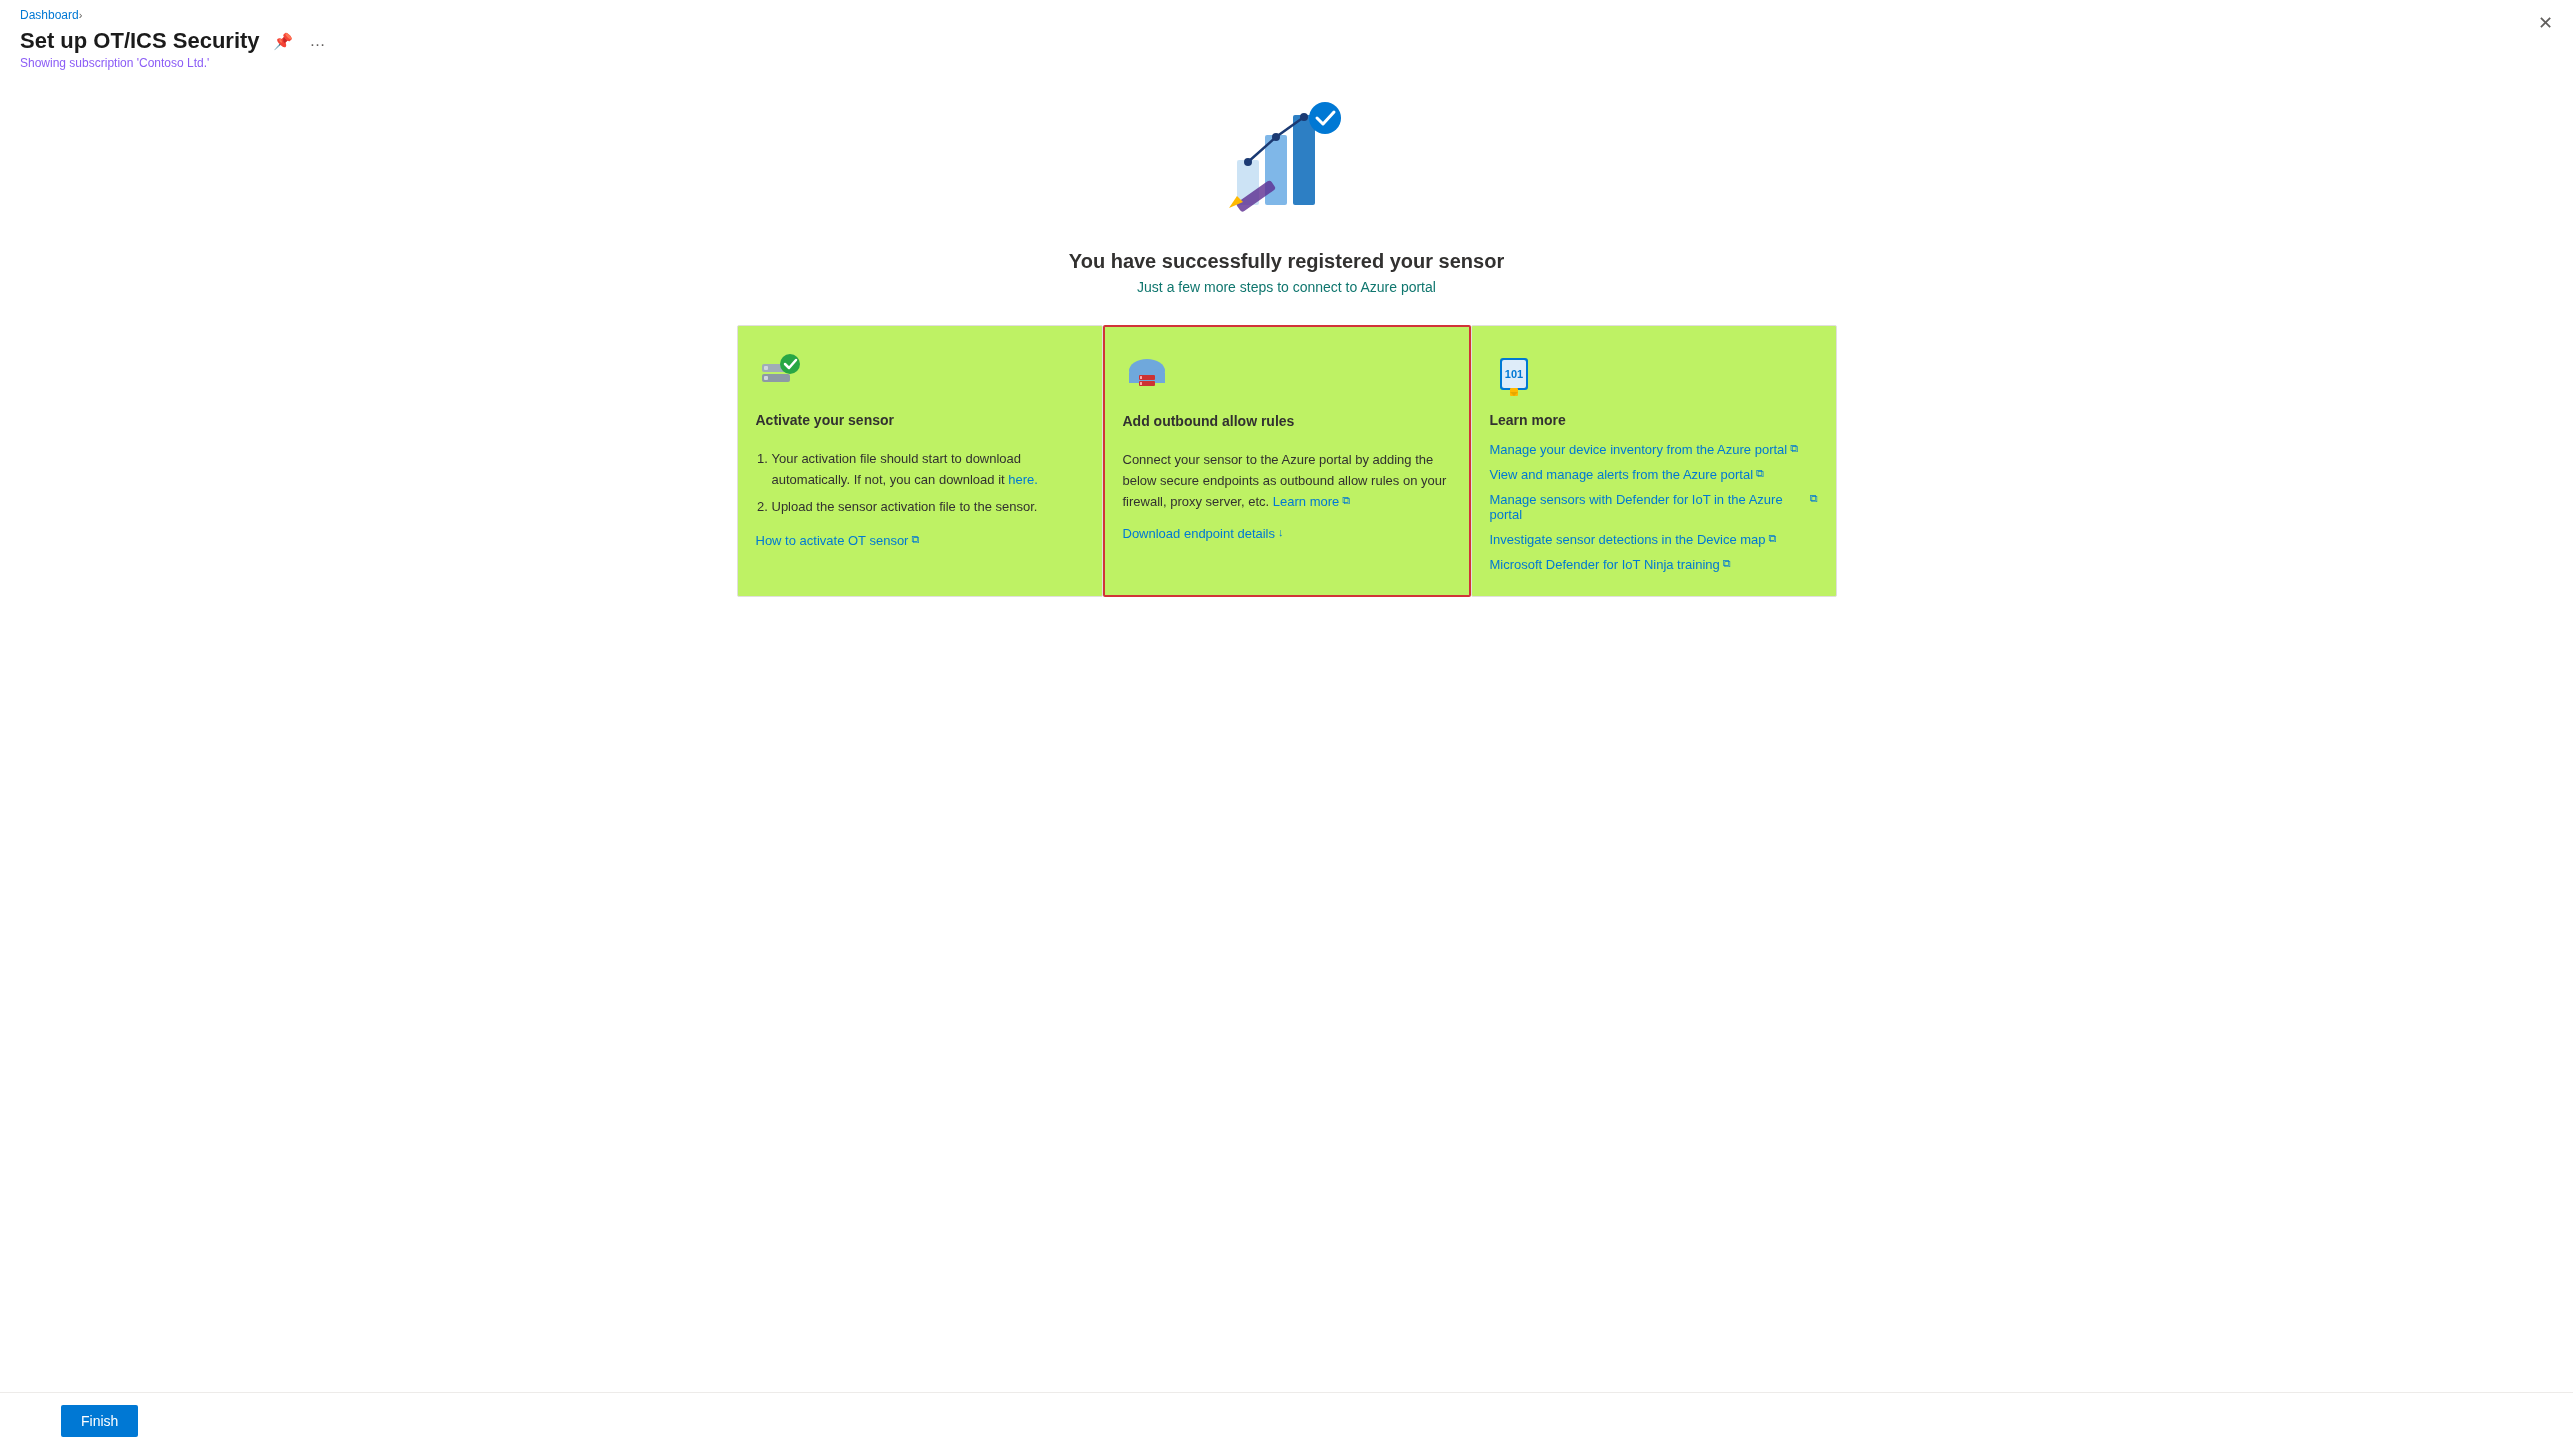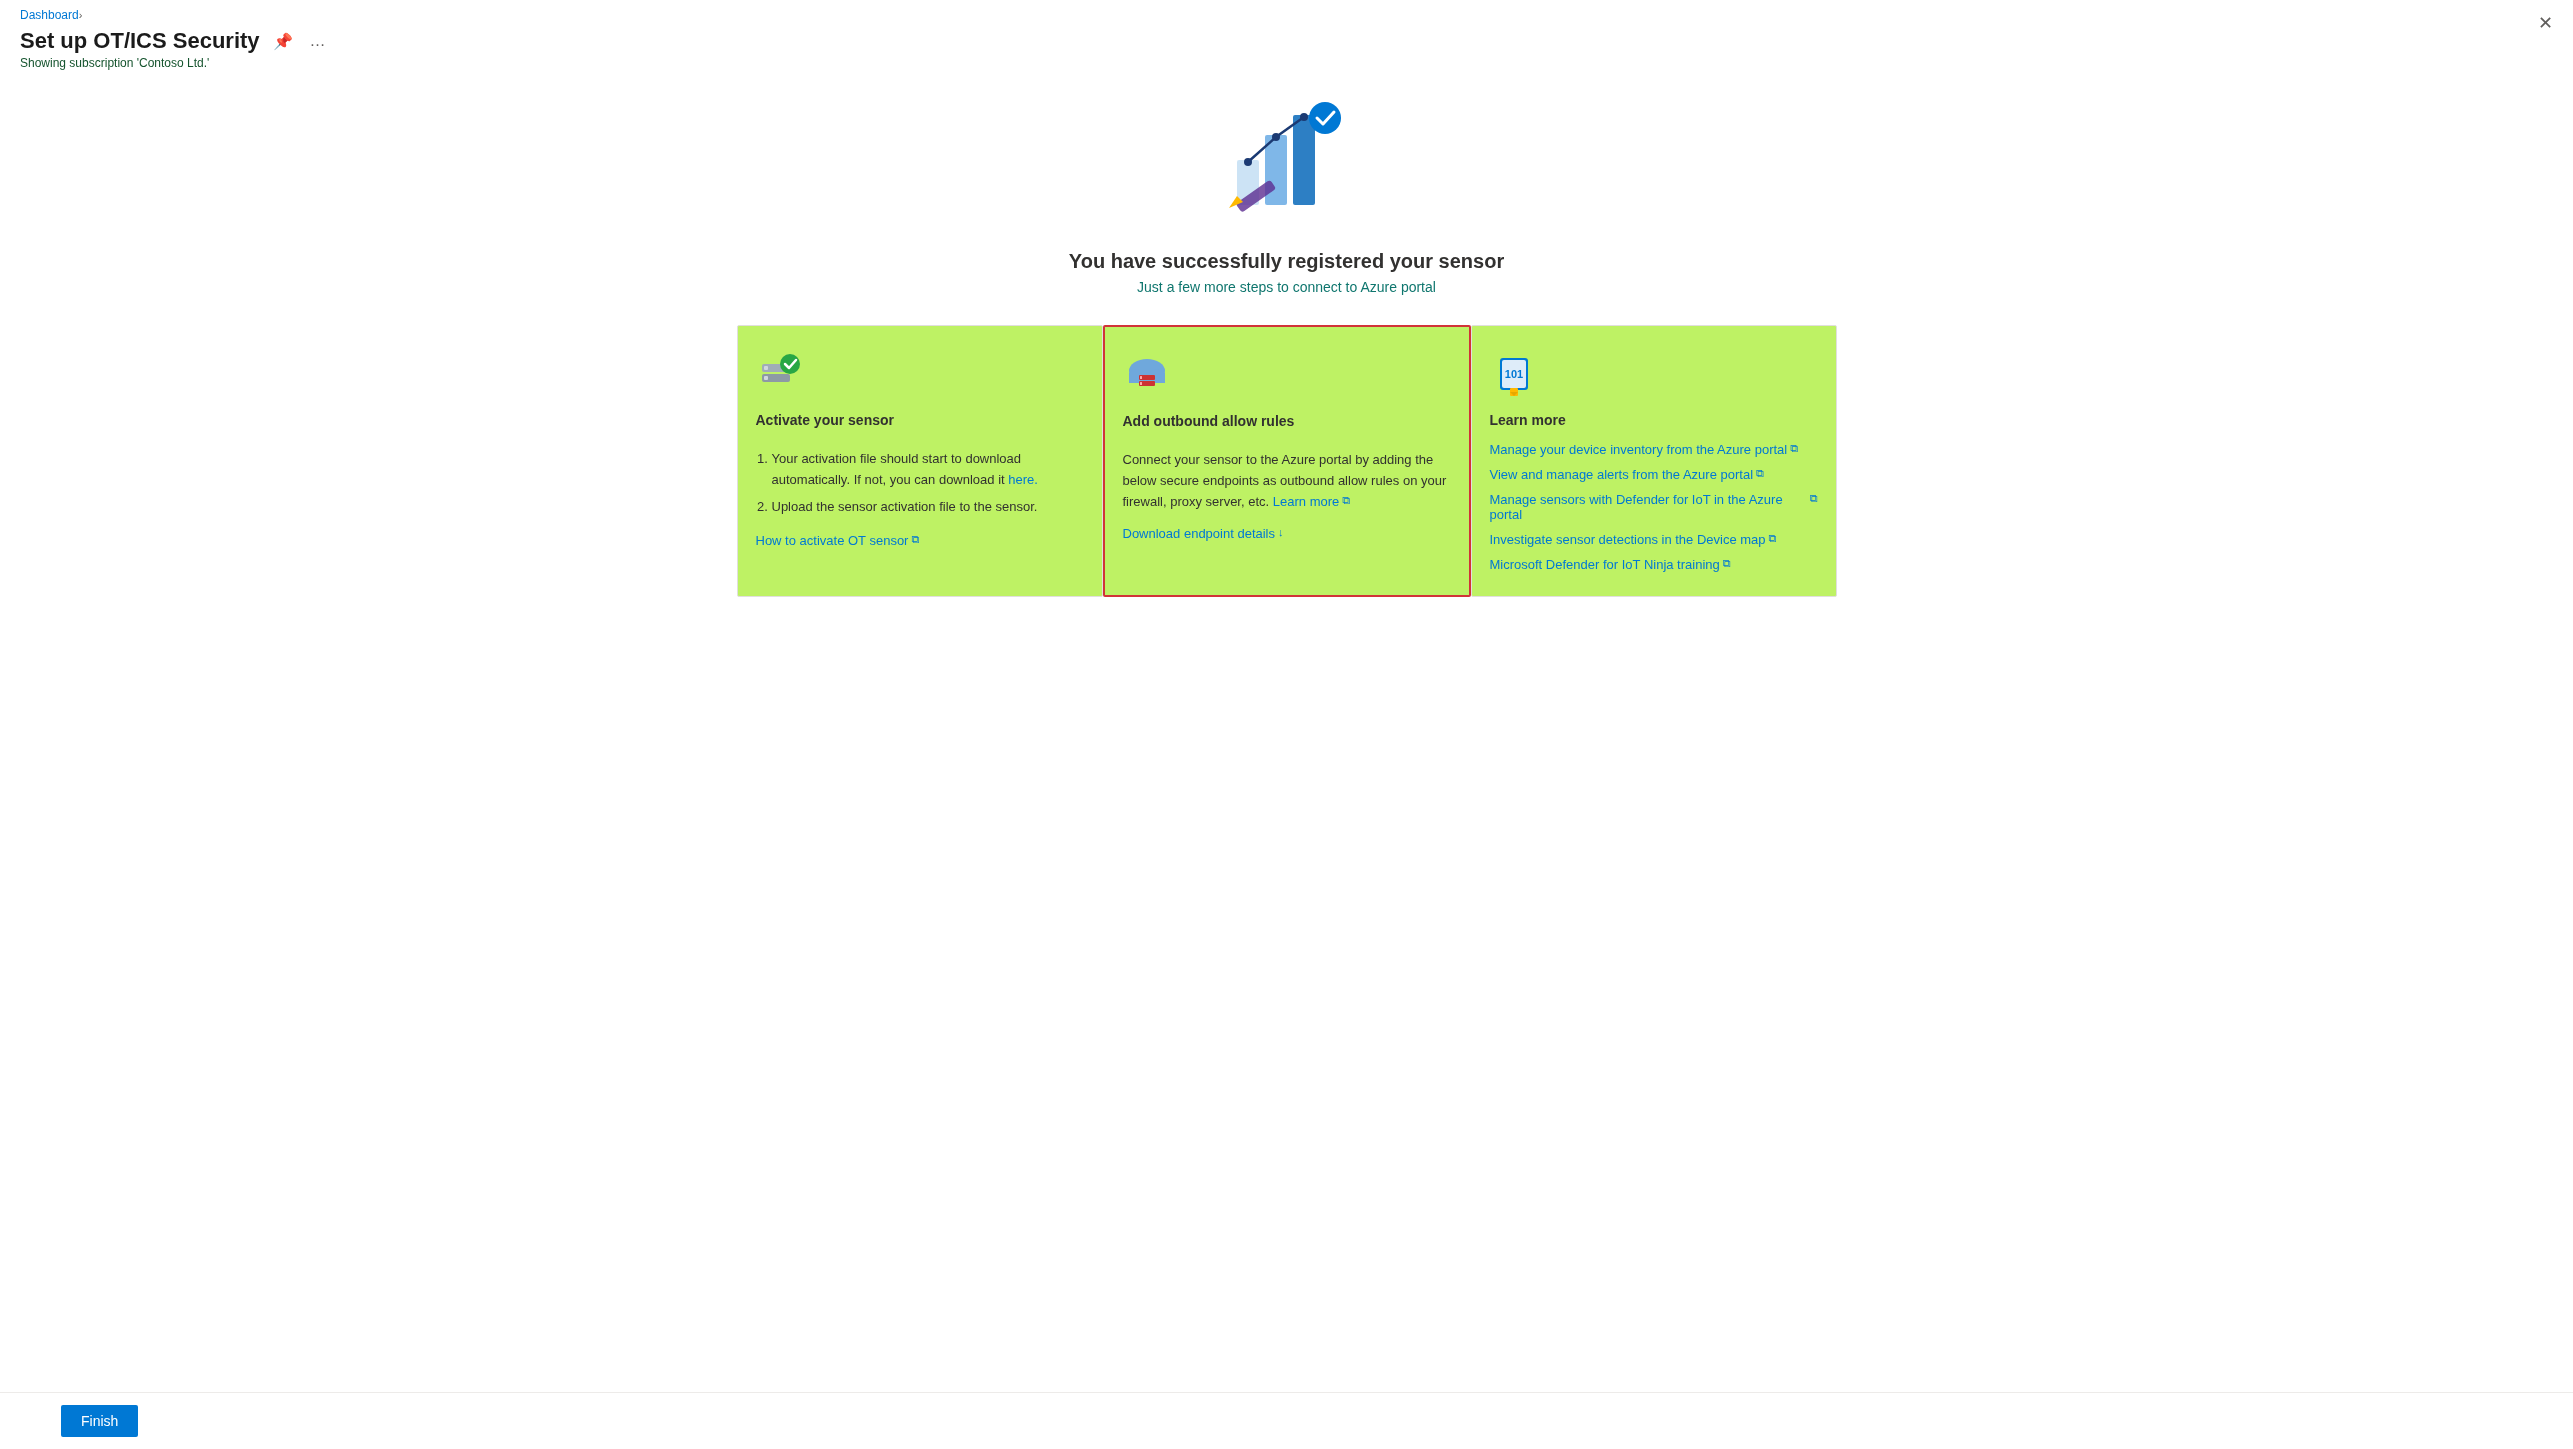--- a/index.html
+++ b/index.html
@@ -55,21 +55,21 @@
       cursor: pointer;
       color: #605e5c;
       font-size: 16px;
       padding: 2px 4px;
       display: flex;
       align-items: center;
     }
 
     .subtitle {
       font-size: 12px;
-      color: #14532d;
+      color: #8b5cf6;
       padding: 0 20px;
       margin-top: 2px;
     }
 
     .close-btn {
       position: absolute;
       top: 12px;
       right: 20px;
       background: none;
       border: none;

